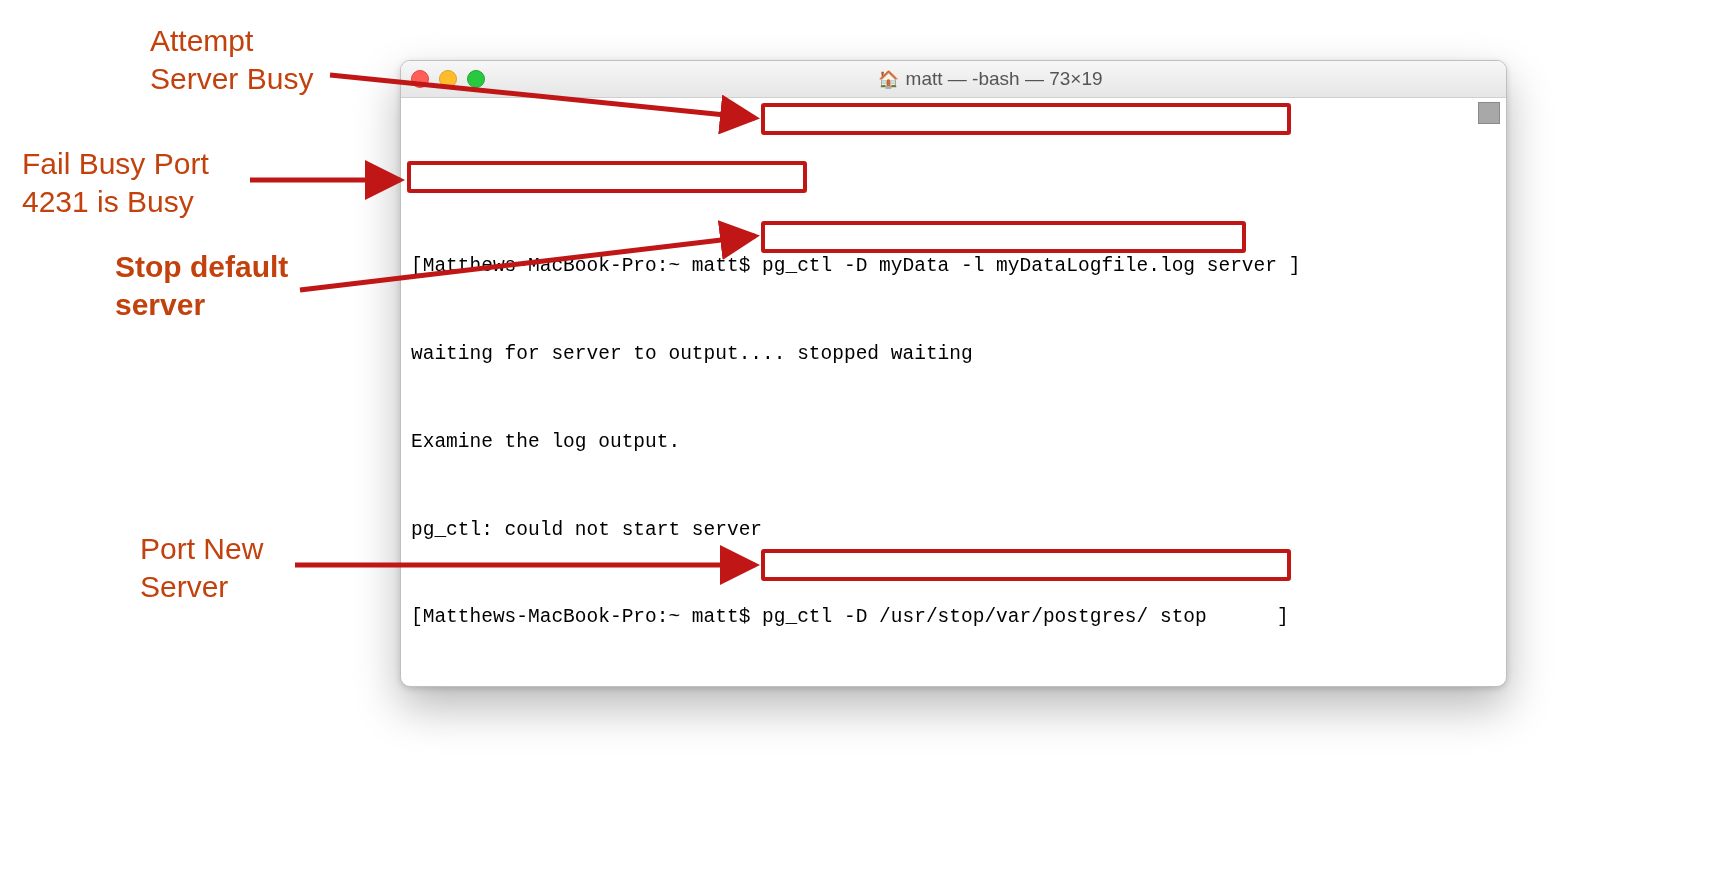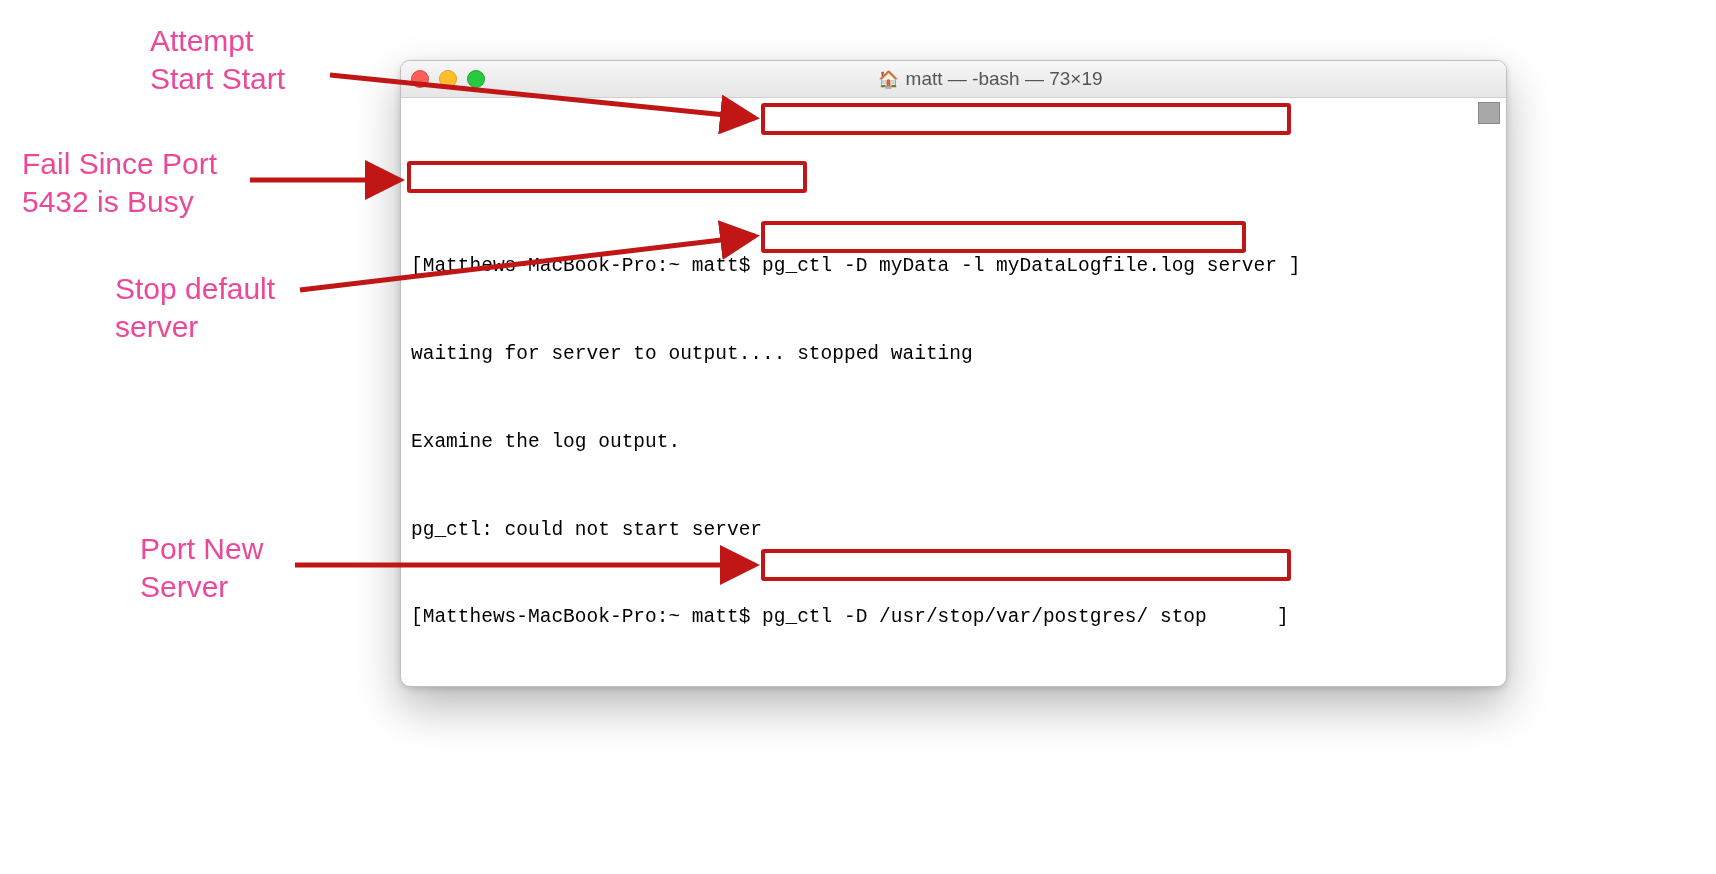--- a/index.html
+++ b/index.html
@@ -89,21 +89,21 @@
     position: absolute;
     border: 4px solid #c01616;
     border-radius: 3px;
     pointer-events: none;
     box-sizing: border-box;
   }
 
   
   .anno {
     position:absolute;
-    color:#ec4899;
+    color:#c2410c;
     font-size:30px;
     line-height:1.25;
   }
   .arrow-svg {
     position:absolute;
     overflow:visible;
     pointer-events:none;
   }
   .arrow-svg line { stroke:#c01616; stroke-width:5; }
   .arrow-svg polygon { fill:#c01616; }
@@ -149,27 +149,27 @@
   </div>
 
   <div class="hl" style="left:360px; top:42px;  width:530px; height:32px;"></div>
   <div class="hl" style="left:6px;   top:100px; width:400px; height:32px;"></div>
   <div class="hl" style="left:360px; top:160px; width:485px; height:32px;"></div>
   <div class="hl" style="left:360px; top:488px; width:530px; height:32px;"></div>
 </div>
 
 <div class="anno" style="left:150px; top:22px;">
   <div>Attempt</div>
-  <div>Start Start</div>
+  <div>Server Busy</div>
 </div>
 <div class="anno" style="left:22px; top:145px;">
-  <div>Fail Since Port</div>
-  <div>5432 is Busy</div>
+  <div>Fail Busy Port</div>
+  <div>4231 is Busy</div>
 </div>
-<div class="anno" style="left:115px; top:270px;">
+<div class="anno" style="left:115px; top:248px;font-weight:bold;">
   <div>Stop default</div>
   <div>server</div>
 </div>
 <div class="anno" style="left:140px; top:530px;">
   <div>Port New</div>
   <div>Server</div>
 </div>
 
 <svg class="arrow-svg" style="left:0;top:0;width:1716px;height:874px">
   <defs>

